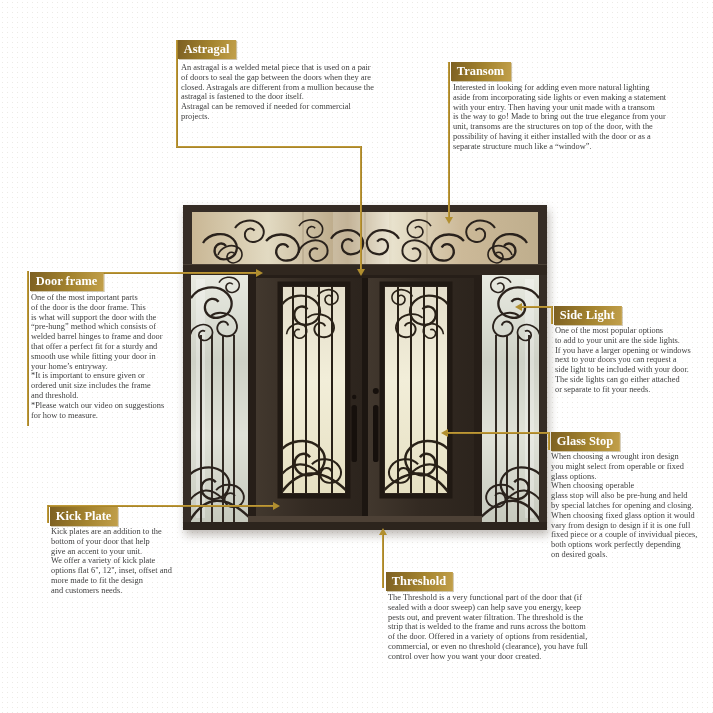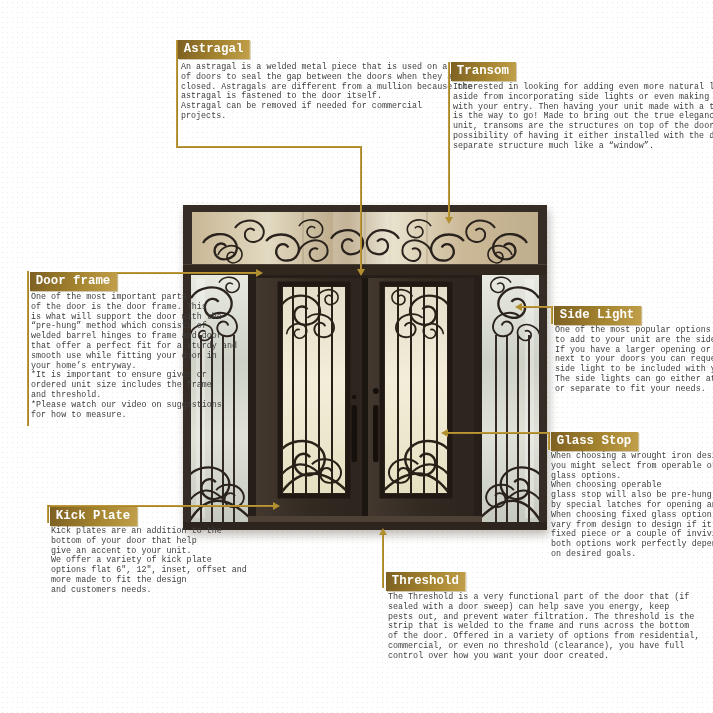--- a/index.html
+++ b/index.html
@@ -3,21 +3,21 @@
 <meta charset="utf-8">
 <style>
   html,body{margin:0;padding:0;}
   .page{
     position:relative;
     width:713px;height:713px;
     background-color:#ffffff;
     background-image:radial-gradient(circle,#ecean 0,transparent 0);
     background-image:radial-gradient(circle,#eceae5 0.6px,transparent 0.7px);
     background-size:5px 5px;
-    font-family:Liberation Mono, monospace;
+    font-family:Liberation Serif, serif;
     overflow:hidden;
   }
   .label{
     position:absolute;
     display:inline-block;
     background:linear-gradient(100deg,#7d6022 0%,#a4842f 55%,#c2a04b 100%);
     color:#ffffff;
     font-size:12.8px;
     font-weight:bold;
     line-height:16px;

